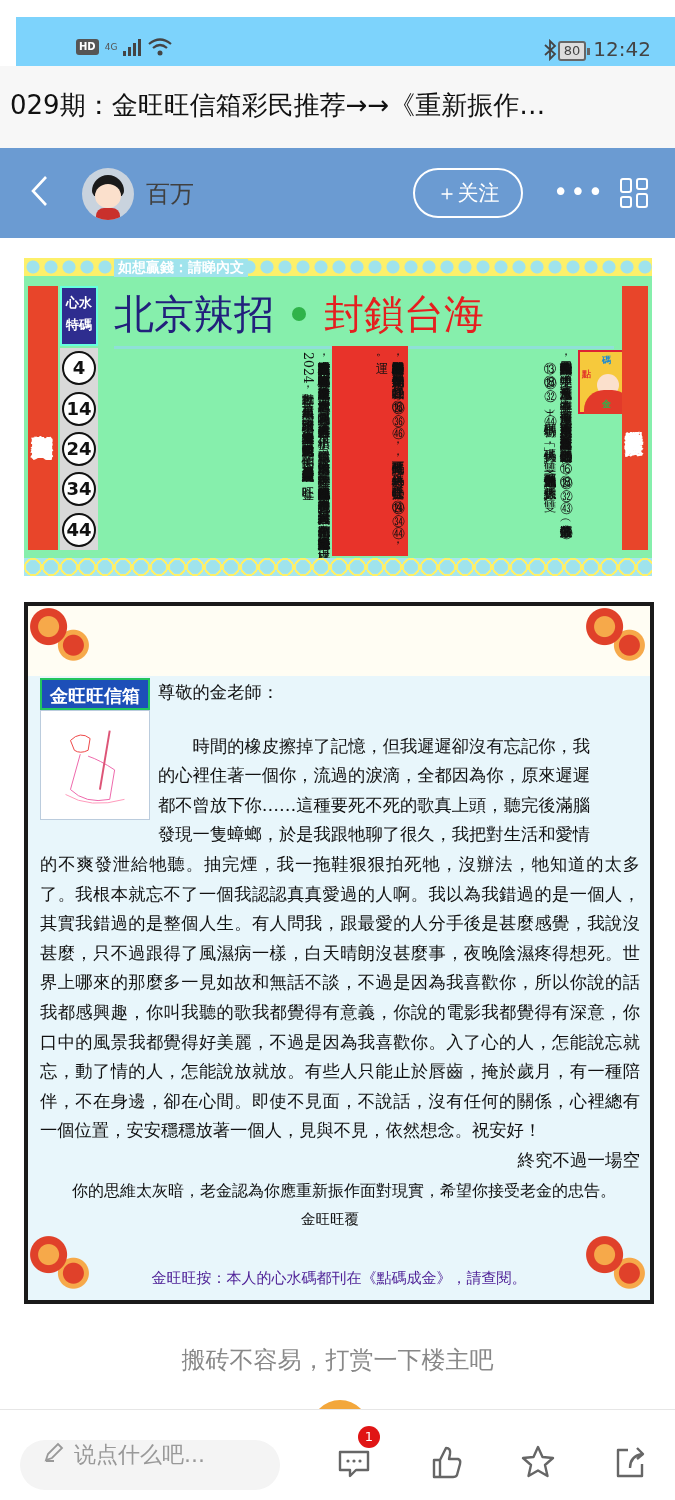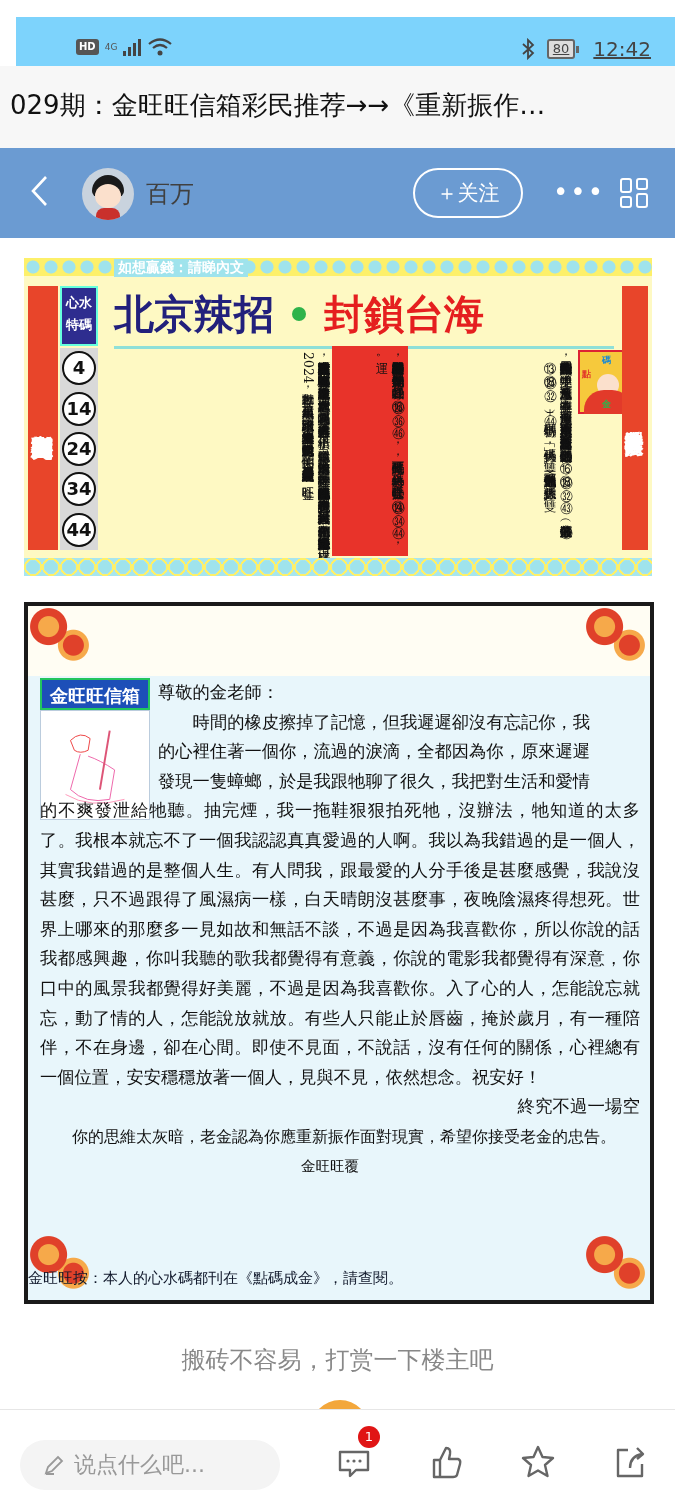--- a/index.html
+++ b/index.html
@@ -6,51 +6,51 @@
   html, body { width: 675px; height: 1500px; overflow: hidden; background: #ffffff; }
   body { font-family: "DejaVu Sans", "Liberation Sans", sans-serif; position: relative; }
 
   
   .status-bar { position: absolute; top: 17px; left: 0; width: 675px; height: 66px; background: #7dd3fc; color: #333; margin-left: 16px; }
   .status-left { position: absolute; left: 60px; top: 20px; display: flex; align-items: center; gap: 6px; }
   .hd-badge { background: #555; color: #fff; font-size: 10px; font-weight: bold; padding: 2px 3px; border-radius: 3px; line-height: 12px; }
   .net { font-size: 9px; color: #555; line-height: 9px; }
   .signal { display: flex; align-items: flex-end; gap: 2px; height: 18px; }
   .signal span { width: 3px; background: #444; display: block; }
-  .status-right { position: absolute; right: 40px; top: 20px; display: flex; align-items: center; gap: 12px; font-size: 20px; color: #444; text-decoration: underline; }
+  .status-right { position: absolute; right: 40px; top: 20px; display: flex; align-items: flex-end; gap: 1px; font-size: 20px; color: #444; }
   .battery { border: 2px solid #666; border-radius: 3px; font-size: 13px; padding: 0 4px; line-height: 16px; color: #444; background: #ddd; position: relative; }
   .battery::after { content: ""; position: absolute; right: -6px; top: 5px; width: 3px; height: 7px; background: #666; }
 
   
   .page-title { position: absolute; top: 66px; left: 0; width: 675px; height: 82px; background: #f7f7f7; padding: 22px 10px 0 10px; font-size: 26px; color: #111; white-space: nowrap; overflow: hidden; text-overflow: ellipsis; }
 
   
   .nav-bar { position: absolute; top: 148px; left: 0; width: 675px; height: 90px; background: #6b9bd2; color: #fff; }
   .back-btn { position: absolute; left: 28px; top: 26px; width: 30px; height: 36px; font-size: 34px; line-height: 36px; color: #fff; }
   .avatar { position: absolute; left: 82px; top: 20px; width: 52px; height: 52px; border-radius: 50%; background: #c9d3de; overflow: hidden; }
   .avatar .hair { position: absolute; left: 10px; top: 7px; width: 32px; height: 22px; background: #1a1a1a; border-radius: 16px 16px 6px 6px; }
   .avatar .face { position: absolute; left: 13px; top: 16px; width: 26px; height: 24px; background: #fbe0cc; border-radius: 50%; }
   .avatar .shirt { position: absolute; left: 14px; top: 40px; width: 24px; height: 14px; background: #c9302c; border-radius: 8px 8px 0 0; }
   .username { position: absolute; left: 146px; top: 30px; font-size: 24px; color: #404040; }
   .follow-btn { position: absolute; left: 413px; top: 20px; width: 110px; height: 50px; border: 2px solid #fff; border-radius: 25px; color: #fff; font-size: 21px; text-align: center; line-height: 46px; }
   .more-btn { position: absolute; left: 553px; top: 26px; font-size: 26px; letter-spacing: 2px; color: #fff; line-height: 36px; }
   .grid-btn { position: absolute; left: 620px; top: 30px; width: 30px; height: 30px; }
   .grid-btn span { position: absolute; border: 2.5px solid #fff; border-radius: 3px; }
 
   
-  .poster1 { position: absolute; top: 258px; left: 24px; width: 628px; height: 318px; background: #fef9c3; overflow: hidden; }
+  .poster1 { position: absolute; top: 258px; left: 24px; width: 628px; height: 318px; background: #86efac; overflow: hidden; }
   .dot-row { position: absolute; left: 0; width: 100%; height: 18px; background: repeating-radial-gradient(circle at 9px 9px, #a8e6ee 0 7px, #fdf06a 7px 9px); background-size: 18px 18px; }
   .dot-row.top { top: 0; background: #fdf06a; }
   .dot-row .dots { position:absolute; inset:0; background-image: radial-gradient(circle, #9fe3ec 6px, transparent 7px); background-size: 18px 18px; }
   .tagline { position: absolute; left: 90px; top: 1px; font-size: 14px; color: #fff; background: #9fe3ec; padding: 0 4px; font-weight: bold; }
   .p1-left-band { position: absolute; left: 4px; top: 28px; width: 30px; height: 264px; background: #e8452a; color: #fff; font-weight: bold; font-size: 22px; writing-mode: vertical-rl; text-align: center; line-height: 30px; font-family: "DejaVu Serif", serif; }
   .p1-box-label { position: absolute; left: 36px; top: 28px; width: 38px; height: 60px; background: #2e2d8f; border: 2px solid #6fd; color: #fff; font-size: 13px; font-weight: bold; text-align: center; padding-top: 4px; line-height: 22px; }
   .p1-nums { position: absolute; left: 36px; top: 90px; width: 38px; height: 202px; background: #d9d9d9; display: flex; flex-direction: column; justify-content: space-around; align-items: center; }
   .p1-num { width: 34px; height: 34px; border: 2px solid #111; border-radius: 50%; background: #fff; text-align: center; font-size: 18px; font-weight: bold; line-height: 30px; color: #111; }
-  .p1-headline { position: absolute; left: 90px; top: 26px; width: 500px; height: 60px; font-family: "DejaVu Serif", serif; font-weight: bold; font-size: 40px; display: flex; align-items: center; gap: 18px; }
+  .p1-headline { position: absolute; left: 90px; top: 26px; width: 500px; height: 60px; font-family: "DejaVu Serif", serif; font-weight: normal; font-size: 40px; display: flex; align-items: center; gap: 18px; }
   .p1-headline .a { color: #22207c; }
   .p1-headline .b { color: #e51f1f; }
   .p1-headline .dot { width: 14px; height: 14px; border-radius: 50%; background: #2fb34a; }
   .p1-right-band { position: absolute; right: 4px; top: 28px; width: 26px; height: 264px; background: #e8452a; color: #fff; font-weight: bold; font-size: 19px; writing-mode: vertical-rl; text-align: center; line-height: 26px; font-family: "DejaVu Serif", serif; }
   .p1-vertical { position: absolute; top: 94px; writing-mode: vertical-rl; font-family: "DejaVu Serif", serif; font-size: 12.5px; line-height: 16px; color: #111; overflow: hidden; }
   .p1-red { position: absolute; left: 308px; top: 88px; width: 76px; height: 210px; background: #e8332a; }
   .p1-mascot { position: absolute; left: 554px; top: 92px; width: 58px; height: 64px; background: #f6c93c; border: 2px solid #d23; }
   .p1-mascot .head { position: absolute; left: 17px; top: 22px; width: 22px; height: 22px; background: #fbe0cc; border-radius: 50%; }
   .p1-mascot .robe { position: absolute; left: 4px; top: 38px; width: 48px; height: 24px; background: #e23a2a; border-radius: 20px 20px 0 0; }
   .p1-mascot .t { position: absolute; font-size: 9px; font-weight: bold; color: #e23a2a; }
@@ -62,36 +62,36 @@
   .corner { position: absolute; width: 62px; height: 62px; background: radial-gradient(circle at 30% 30%, #f6a94a 0 10px, #e0412a 11px 18px, transparent 19px), radial-gradient(circle at 70% 60%, #e0412a 0 10px, #f6a94a 11px 15px, transparent 16px); }
   .corner.tl { top: 2px; left: 2px; }
   .corner.tr { top: 2px; right: 2px; }
   .corner.bl { bottom: 2px; left: 2px; }
   .corner.br { bottom: 2px; right: 2px; }
   .p2-title { position: absolute; top: 6px; left: 80px; width: 470px; text-align: center; font-family: "DejaVu Serif", serif; font-weight: bold; font-size: 44px; color: #e5192e; letter-spacing: 2px; text-shadow: 1px 1px 0 #f8c23a; white-space: nowrap; }
   .p2-badge { position: absolute; top: 72px; left: 12px; width: 110px; height: 32px; background: #1d4fb8; color: #fff; font-weight: bold; font-size: 18px; text-align: center; line-height: 32px; border: 2px solid #22c55e; }
   .p2-sketch { position: absolute; top: 104px; left: 12px; width: 110px; height: 110px; background: #fff; border: 1px solid #bcd; }
   .p2-sketch svg { width: 100%; height: 100%; }
   .p2-body { position: absolute; top: 72px; left: 12px; right: 10px; font-family: "DejaVu Serif", serif; font-size: 17.3px; line-height: 29.6px; color: #111; }
-  .p2-body .indent-area { margin-left: 118px; }
+  .p2-body .indent-area { margin-left: 118px; margin-top: 24px; }
   .p2-body p { text-align: justify; }
   .salute { margin-left: 118px; }
   .sign1 { text-align: right; font-size: 17.5px; }
   .reply-salute { margin-top: 2px; font-size: 16px; }
   .reply { text-indent: 2em; font-size: 16px; }
   .sign2 { text-align: center; font-size: 14.5px; padding-right: 20px; }
-  .p2-note { position: absolute; bottom: 12px; left: 0; width: 100%; font-family: "DejaVu Serif", serif; color: #0f172a; font-size: 15px; margin-top: 12px; }
+  .p2-note { position: absolute; bottom: 12px; left: 0; width: 100%; text-align: center; font-family: "DejaVu Serif", serif; color: #4c1d95; font-size: 15px; margin-top: 12px; }
 
   
   .reward-text { position: absolute; top: 1344px; left: 0; width: 675px; text-align: center; font-size: 24px; color: #888; }
   .reward-circle { position: absolute; top: 1400px; left: 311px; width: 58px; height: 58px; border-radius: 50%; background: #f3a73c; }
 
   
   .bottom-bar { position: absolute; top: 1409px; left: 0; width: 675px; height: 91px; background: #fff; border-top: 1px solid #e6e6e6; }
-  .comment-input { position: absolute; left: 20px; top: 30px; width: 260px; height: 50px; background: #f4f4f4; border-radius: 25px; display: flex; align-items: center; padding-left: 22px; gap: 8px; color: #999; font-size: 22px; }
+  .comment-input { position: absolute; left: 20px; top: 30px; width: 260px; height: 50px; background: #f4f4f4; border-radius: 25px; display: flex; padding-left: 22px; gap: 8px; color: #999; font-size: 22px; }
   .comment-input svg { width: 24px; height: 24px; }
   .icon-btn { position: absolute; top: 32px; width: 40px; height: 40px; }
   .icon-btn svg { width: 40px; height: 40px; }
   .badge { position: absolute; top: -16px; left: 24px; width: 22px; height: 22px; border-radius: 50%; background: #e01515; color: #fff; font-size: 13px; text-align: center; line-height: 22px; }
 </style>
 </head>
 <body>
 
 <div class="status-bar">
   <div class="status-left">
@@ -201,20 +201,21 @@
       <path d="M70 20 L60 80" stroke="#d57" stroke-width="2"></path>
       <path d="M25 85 Q50 100 85 90" stroke="#f9b" fill="none" stroke-width="1"></path>
     </svg>
   </div>
 
   <div class="p2-body">
     <div class="salute">尊敬的金老師：</div>
     <div class="indent-area">
       <div style="text-indent:2em;white-space:nowrap">時間的橡皮擦掉了記憶，但我遲遲卻沒有忘記你，我</div>
       <div style="white-space:nowrap">的心裡住著一個你，流過的淚滴，全都因為你，原來遲遲</div>
+      <div style="white-space:nowrap">都不曾放下你……這種要死不死的歌真上頭，聽完後滿腦</div>
       <div style="white-space:nowrap">發現一隻蟑螂，於是我跟牠聊了很久，我把對生活和愛情</div>
     </div>
     <p>的不爽發泄給牠聽。抽完煙，我一拖鞋狠狠拍死牠，沒辦法，牠知道的太多了。我根本就忘不了一個我認認真真愛過的人啊。我以為我錯過的是一個人，其實我錯過的是整個人生。有人問我，跟最愛的人分手後是甚麼感覺，我說沒甚麼，只不過跟得了風濕病一樣，白天晴朗沒甚麼事，夜晚陰濕疼得想死。世界上哪來的那麼多一見如故和無話不談，不過是因為我喜歡你，所以你說的話我都感興趣，你叫我聽的歌我都覺得有意義，你說的電影我都覺得有深意，你口中的風景我都覺得好美麗，不過是因為我喜歡你。入了心的人，怎能說忘就忘，動了情的人，怎能說放就放。有些人只能止於唇齒，掩於歲月，有一種陪伴，不在身邊，卻在心間。即使不見面，不說話，沒有任何的關係，心裡總有一個位置，安安穩穩放著一個人，見與不見，依然想念。祝安好！</p>
     <div class="sign1">終究不過一場空</div>
     <p class="reply">你的思維太灰暗，老金認為你應重新振作面對現實，希望你接受老金的忠告。</p>
     <div class="sign2">金旺旺覆</div>
   </div>
   <div class="p2-note">金旺旺按：本人的心水碼都刊在《點碼成金》，請查閱。</div>
 </div>
 

